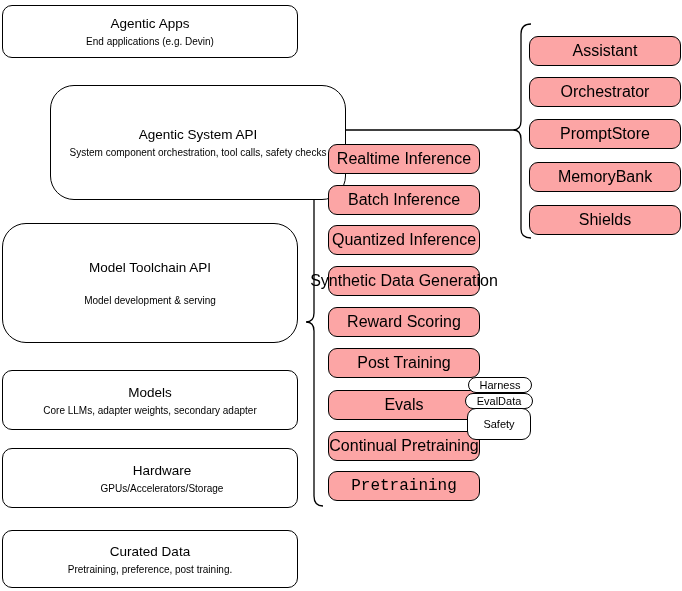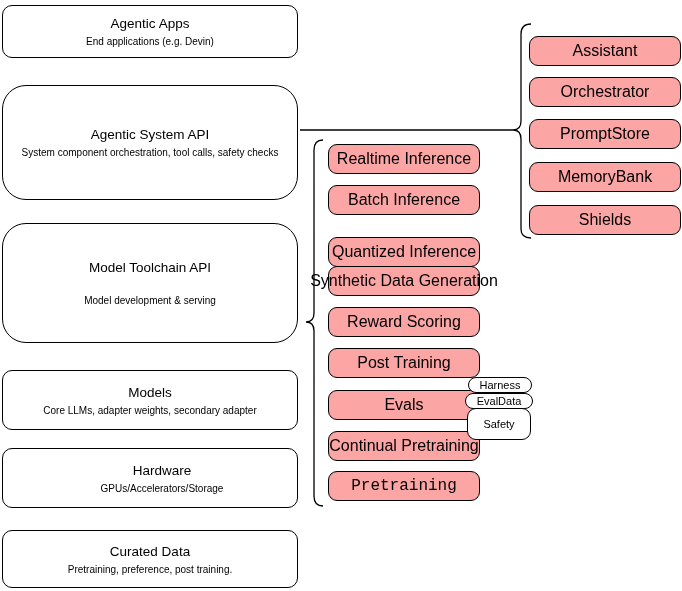--- a/index.html
+++ b/index.html
@@ -21,21 +21,21 @@
     border-radius:9px;display:flex;align-items:center;justify-content:center;
     font-size:16px;white-space:nowrap;
   }
   .pill{
     position:absolute;box-sizing:border-box;border:1.3px solid #000;background:#fff;
     border-radius:9px;display:flex;align-items:center;justify-content:center;
     font-size:11px;white-space:nowrap;z-index:3;
   }
   
   .b0{top:5px;height:53px;border-radius:10px;}
-  .b1{top:85px;height:115px;border-radius:24px;}
+  .b1{top:85px;height:115px;border-radius:24px;margin-left:48px;}
   .b2{top:223px;height:120px;border-radius:24px;gap:15px;}
   .b3{top:370px;height:60px;border-radius:10px;}
   .b4{top:448px;height:60px;border-radius:10px;padding-left:24px;}
   .b5{top:530px;height:58px;border-radius:10px;}
 </style>
 </head>
 <body>
 
 <div id="canvas">
 
@@ -69,21 +69,21 @@
     <div class="stack-sub">GPUs/Accelerators/Storage</div>
   </div>
   <div class="box stack-box b5">
     <div class="stack-title">Curated Data</div>
     <div class="stack-sub">Pretraining, preference, post training.</div>
   </div>
 
   <div id="mid-col">
       <div class="node" style="left: 328px; top: 144px; width: 152px; height: 30px;">Realtime Inference</div>
       <div class="node" style="left: 328px; top: 185px; width: 152px; height: 30px;">Batch Inference</div>
-      <div class="node" style="left: 328px; top: 225px; width: 152px; height: 30px; margin-top: 12px;">Quantized Inference</div>
+      <div class="node" style="left: 328px; top: 225px; width: 152px; height: 30px;">Quantized Inference</div>
       <div class="node" style="left: 328px; top: 266px; width: 152px; height: 30px;">Synthetic Data Generation</div>
       <div class="node" style="left: 328px; top: 307px; width: 152px; height: 30px;">Reward Scoring</div>
       <div class="node" style="left: 328px; top: 348px; width: 152px; height: 30px;">Post Training</div>
       <div class="node" style="left: 328px; top: 390px; width: 152px; height: 30px;">Evals</div>
       <div class="node" style="left: 328px; top: 431px; width: 152px; height: 30px;">Continual Pretraining</div>
       <div class="node" style="left: 328px; top: 471px; width: 152px; height: 30px; font-family: Liberation Mono, monospace;">Pretraining</div>
     </div>
 
   <div id="pill-col">
       <div class="pill" style="left: 468px; top: 377px; width: 64px; height: 16px;">Harness</div>

